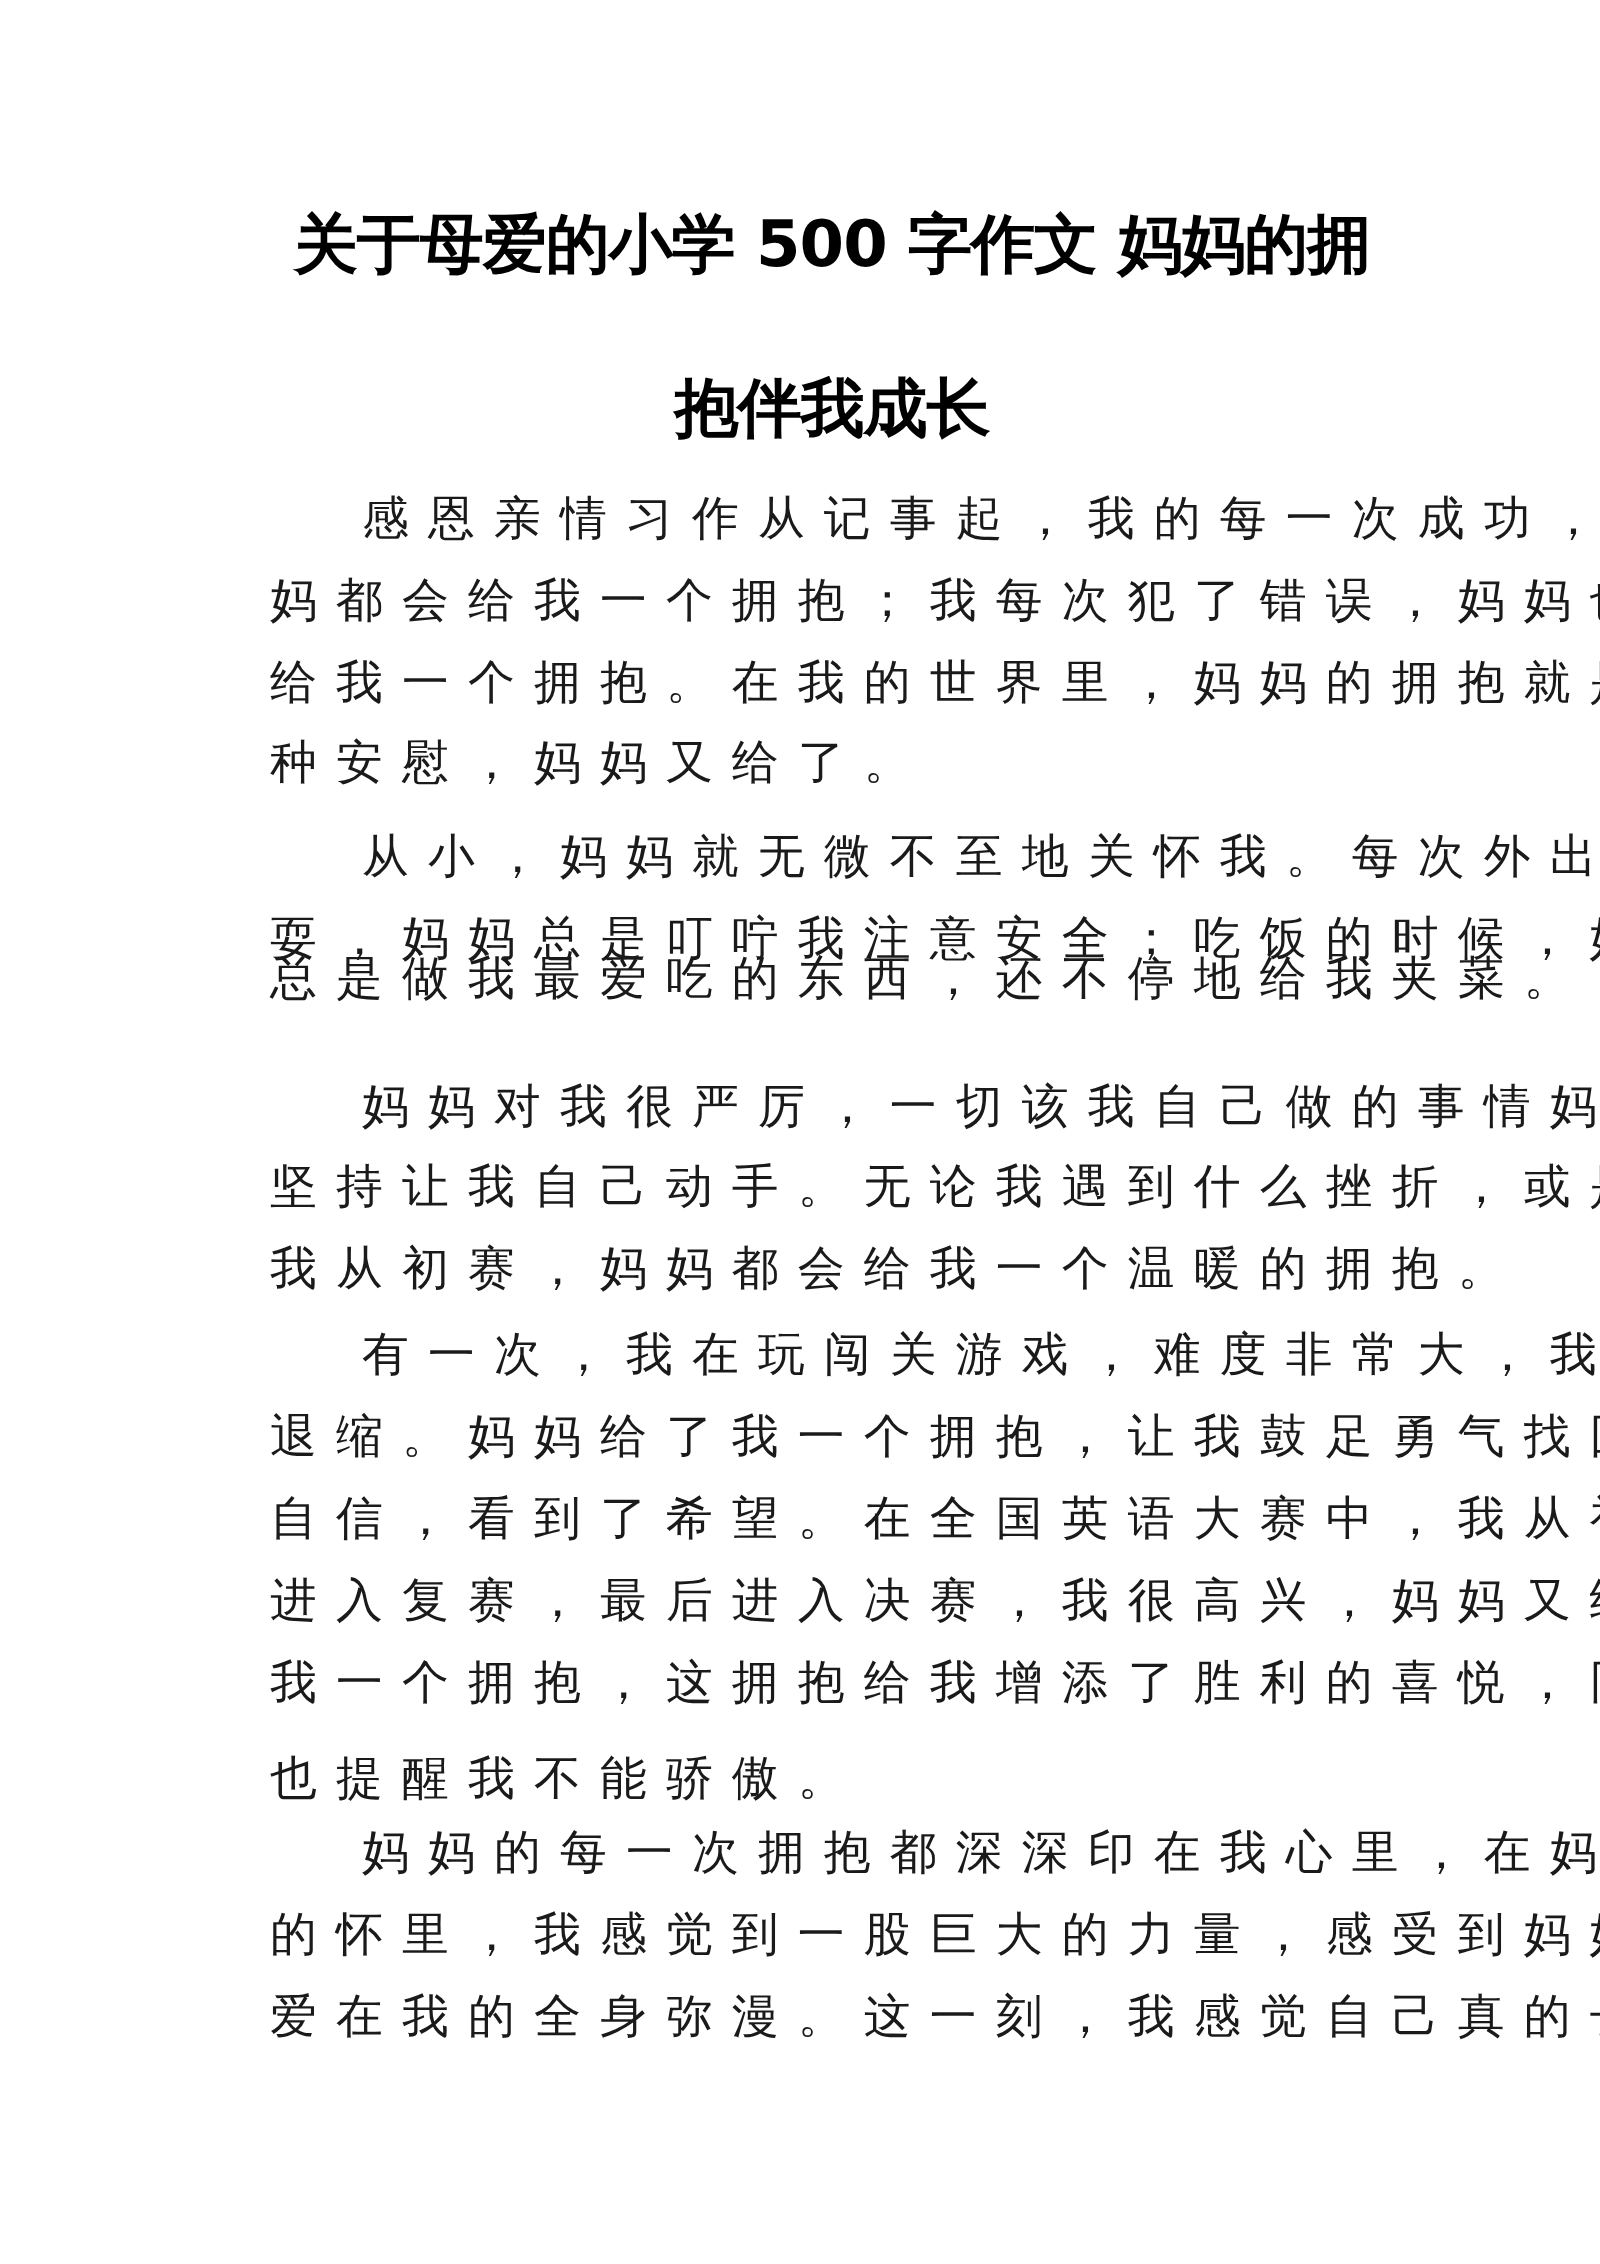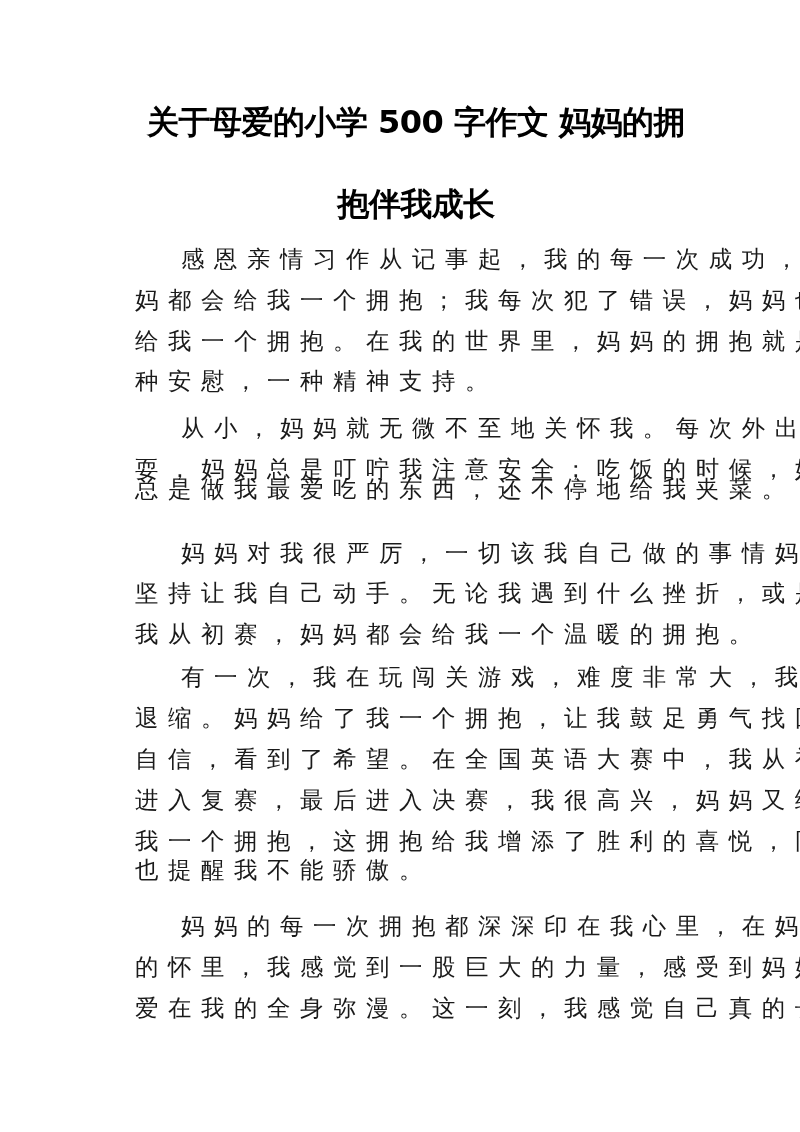--- a/index.html
+++ b/index.html
@@ -18,42 +18,42 @@
 <body>
 
 <div>
   <div class="title t1">关于母爱的小学 500 字作文  妈妈的拥</div>
   <div class="title t2">抱伴我成长</div>
 
   <div>
     <div class="line indent" style="top:244px">感恩亲情习作从记事起，我的每一次成功，妈</div>
     <div class="line" style="top:285px">妈都会给我一个拥抱；我每次犯了错误，妈妈也会</div>
     <div class="line" style="top:326px">给我一个拥抱。在我的世界里，妈妈的拥抱就是一</div>
-    <div class="line" style="top:366px">种安慰，一种精神支持。</div>
+    <div class="line" style="top:366px">种安慰，妈妈又给了。</div>
   </div>
 
   <div>
     <div class="line indent" style="top:413px">从小，妈妈就无微不至地关怀我。每次外出玩</div>
     <div class="line" style="top:454px">耍，妈妈总是叮咛我注意安全；吃饭的时候，妈妈</div>
     <div class="line" style="top:474px">总是做我最爱吃的东西，还不停地给我夹菜。</div>
   </div>
 
   <div>
     <div class="line indent" style="top:538px">妈妈对我很严厉，一切该我自己做的事情妈妈</div>
     <div class="line" style="top:578px">坚持让我自己动手。无论我遇到什么挫折，或是取</div>
     <div class="line" style="top:619px">我从初赛，妈妈都会给我一个温暖的拥抱。</div>
   </div>
 
   <div>
     <div class="line indent" style="top:662px">有一次，我在玩闯关游戏，难度非常大，我想</div>
     <div class="line" style="top:703px">退缩。妈妈给了我一个拥抱，让我鼓足勇气找回了</div>
     <div class="line" style="top:744px">自信，看到了希望。在全国英语大赛中，我从初赛</div>
     <div class="line" style="top:785px">进入复赛，最后进入决赛，我很高兴，妈妈又给了</div>
     <div class="line" style="top:826px">我一个拥抱，这拥抱给我增添了胜利的喜悦，同时</div>
-    <div class="line" style="top:855px">也提醒我不能骄傲。</div>
+    <div class="line" style="top:874px">也提醒我不能骄傲。</div>
   </div>
 
   <div>
     <div class="line indent" style="top:911px">妈妈的每一次拥抱都深深印在我心里，在妈妈</div>
     <div class="line" style="top:952px">的怀里，我感觉到一股巨大的力量，感受到妈妈的</div>
     <div class="line" style="top:993px">爱在我的全身弥漫。这一刻，我感觉自己真的长大</div>
   </div>
 </div>
 
 </body></html>

